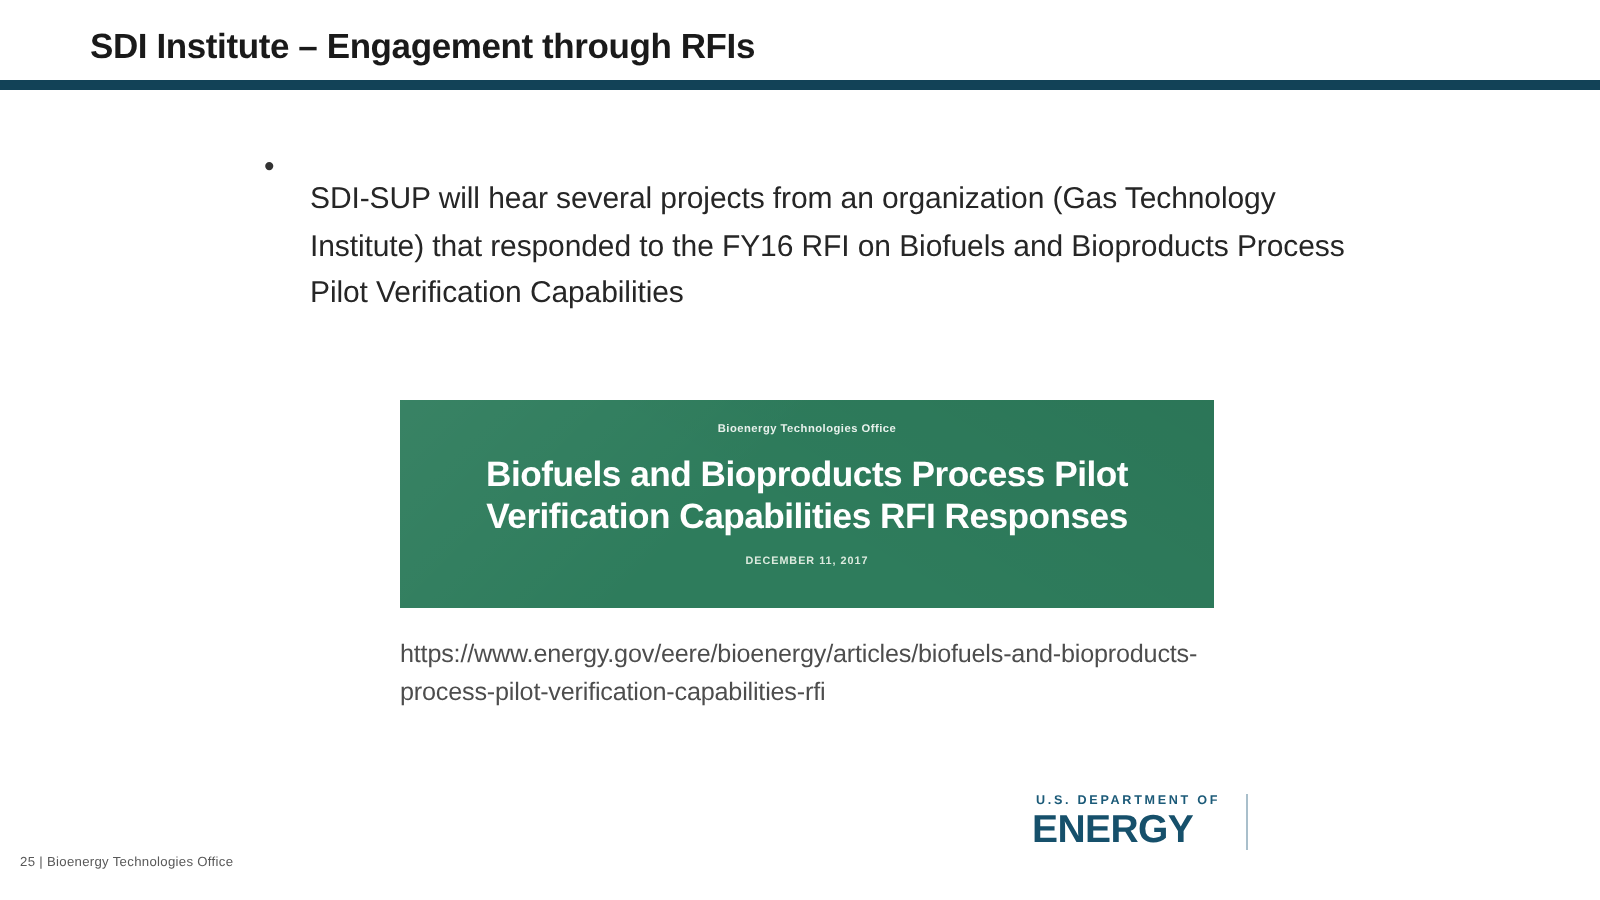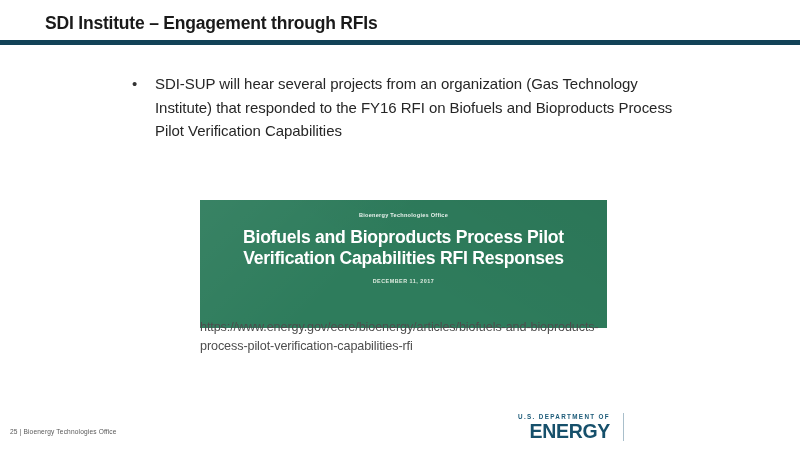--- a/index.html
+++ b/index.html
@@ -56,29 +56,30 @@
     text-align: left;
     padding-left: 4px;
     box-sizing: border-box;
   }
   .bullet-text {
     flex: 1 1 auto;
     font-size: 15px;
     line-height: 23.5px;
     color: #262626;
     letter-spacing: -0.05px;
+    margin-top: 16px;
   }
 
   
   #banner-image {
     position: absolute;
     left: 200px;
     top: 200px;
     width: 407px;
-    height: 128px;
+    height: 104px;
     background:
       linear-gradient(135deg, rgba(255,255,255,0.05) 0%, rgba(255,255,255,0) 42%),
       linear-gradient(210deg, rgba(0,0,0,0.05) 0%, rgba(0,0,0,0) 55%),
       #2e7c5c;
     overflow: hidden;
   }
   #banner-office {
     position: absolute;
     left: 0;
     right: 0;
@@ -131,25 +132,24 @@
     left: 10px;
     top: 428px;
     font-size: 6.6px;
     color: #595959;
     letter-spacing: 0.15px;
     white-space: nowrap;
   }
   #doe-logo {
     position: absolute;
     left: 516px;
-    top: 412px;
+    top: 396px;
     display: flex;
     align-items: center;
     height: 30px;
-    text-align: right;
   }
   #doe-mark {
     display: block;
   }
   #doe-dept {
     font-size: 6.3px;
     font-weight: bold;
     color: #1b5a78;
     letter-spacing: 1.35px;
     margin-left: 2px;

